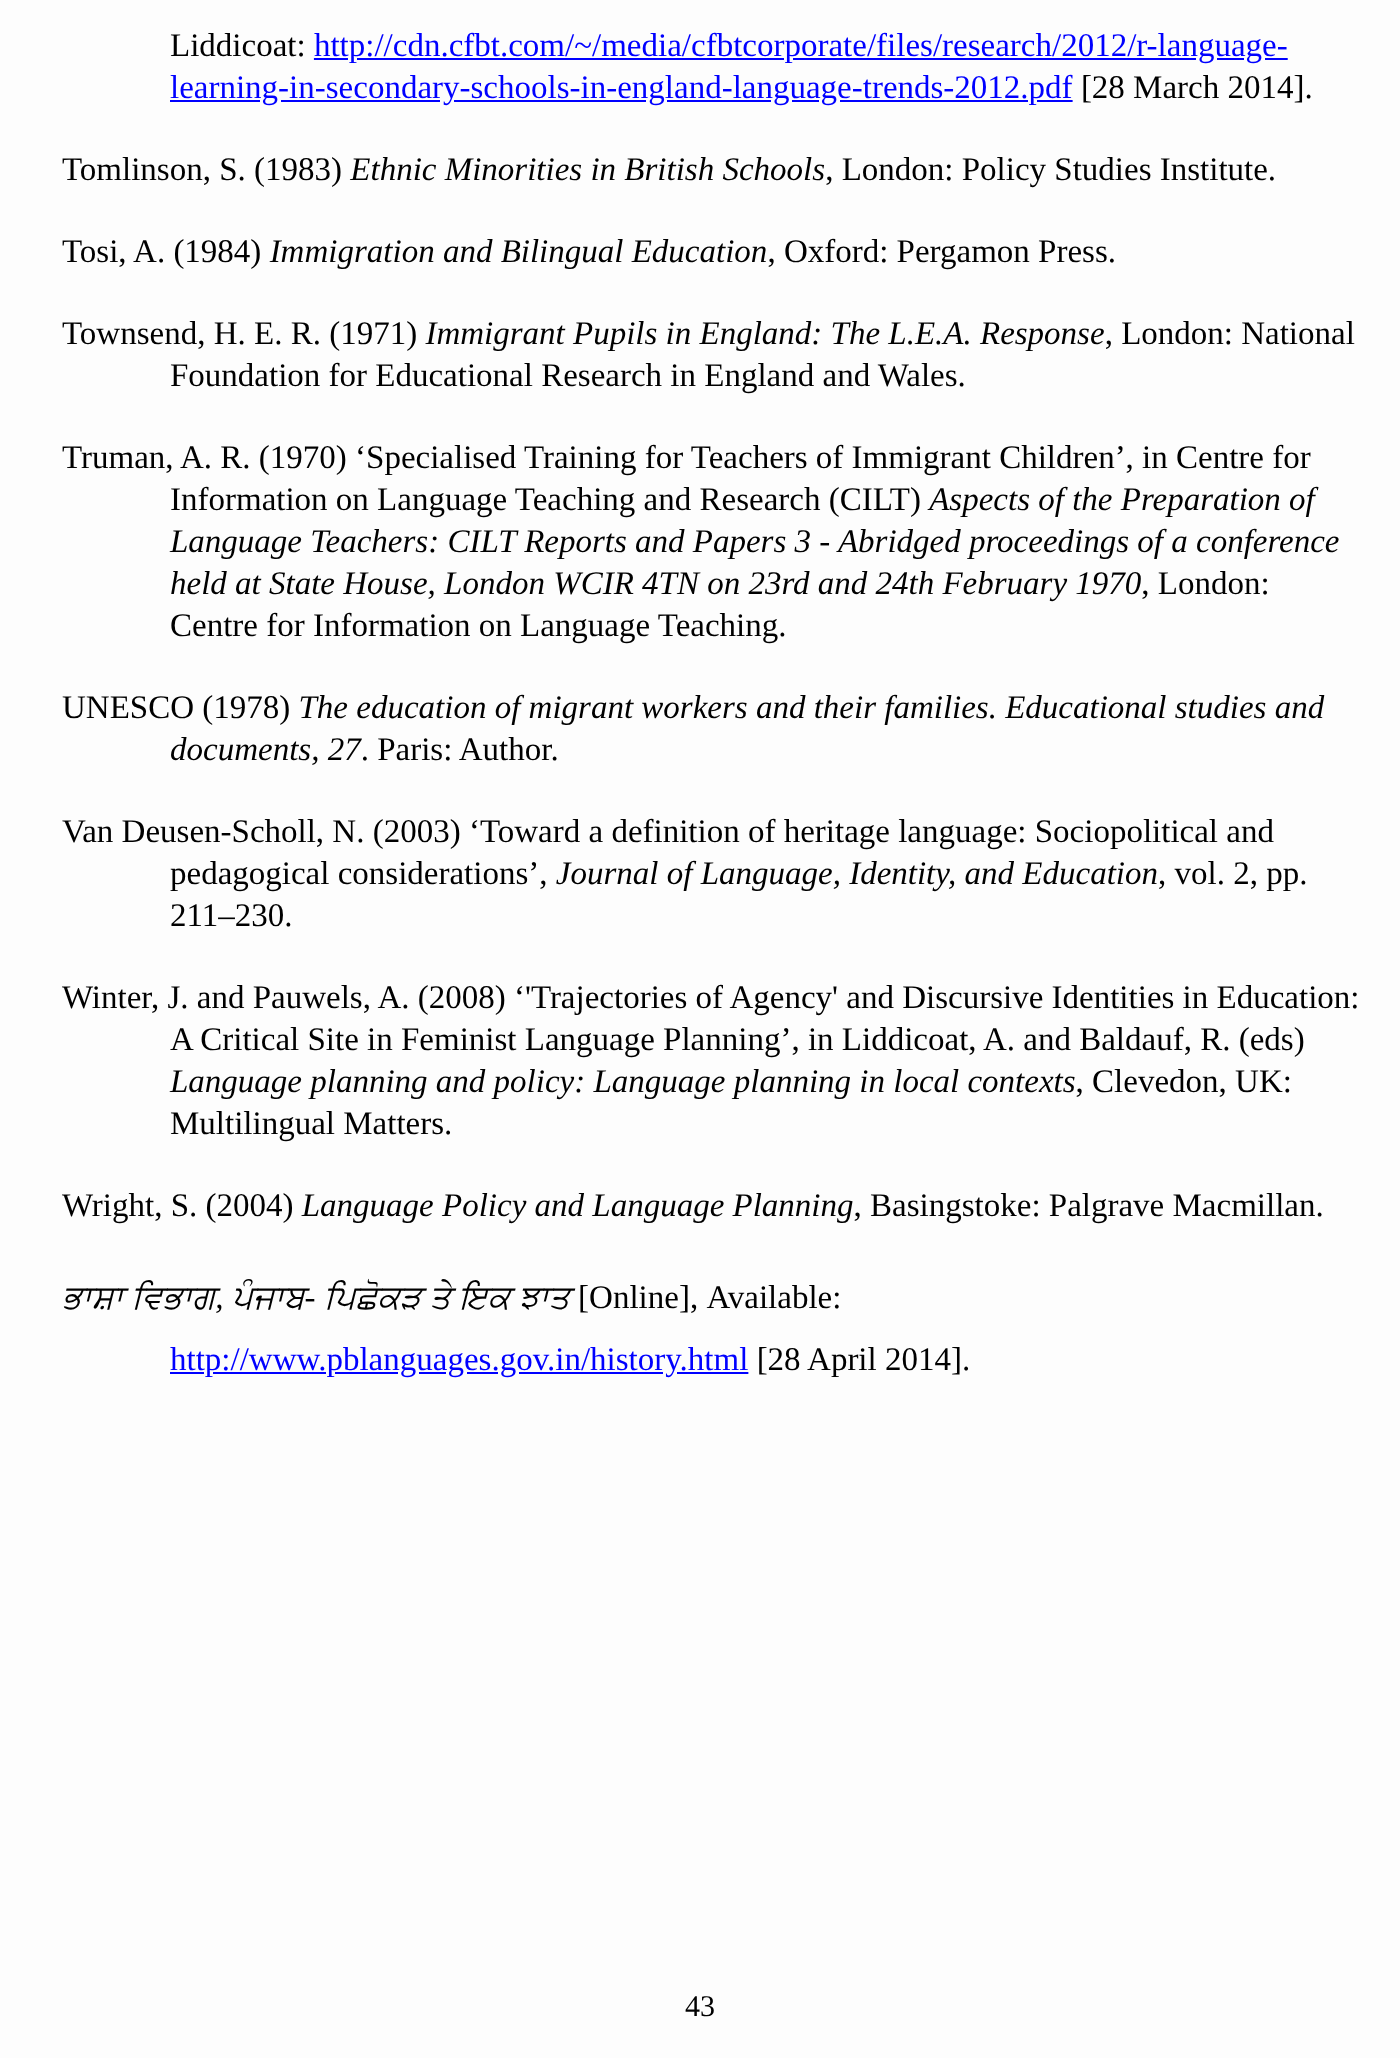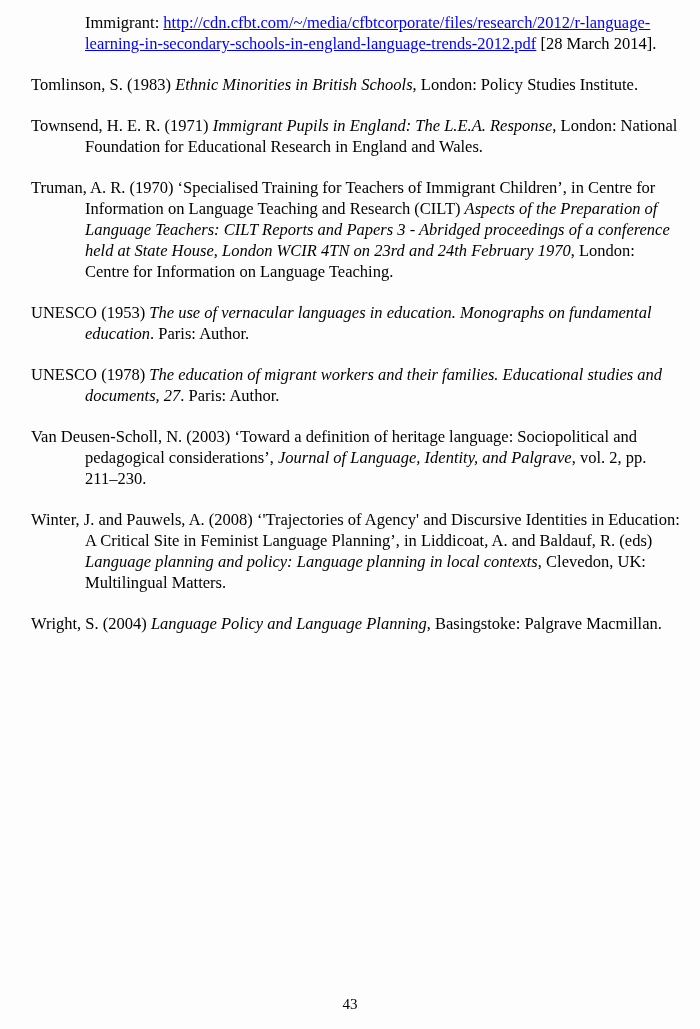--- a/index.html
+++ b/index.html
@@ -51,24 +51,25 @@
     text-align: center;
     font-size: 15px;
     line-height: 17px;
   }
 </style>
 </head>
 <body>
 
 <div class="page">
   <div class="content">
-      <p class="reference continuation"><span>Immigrant: </span><a class="ref-link" href="#" style="color: rgb(0, 0, 255);">http://cdn.cfbt.com/~/media/cfbtcorporate/files/research/2012/r-language-learning-in-secondary-schools-in-england-language-trends-2012.pdf</a><span> [28 March 2014].</span></p>
+      <p class="reference continuation"><span>Liddicoat: </span><a class="ref-link" href="#" style="color: rgb(0, 0, 255);">http://cdn.cfbt.com/~/media/cfbtcorporate/files/research/2012/r-language-learning-in-secondary-schools-in-england-language-trends-2012.pdf</a><span> [28 March 2014].</span></p>
       <p class="reference"><span>Tomlinson, S. (1983) </span><span class="italic">Ethnic Minorities in British Schools</span><span>, London: Policy Studies Institute.</span></p>
+      <p class="reference"><span>Tosi, A. (1984) </span><span class="italic">Immigration and Bilingual Education</span><span>, Oxford: Pergamon Press.</span></p>
       <p class="reference"><span>Townsend, H. E. R. (1971) </span><span class="italic">Immigrant Pupils in England: The L.E.A. Response</span><span>, London: National Foundation for Educational Research in England and Wales.</span></p>
       <p class="reference"><span>Truman, A. R. (1970) ‘Specialised Training for Teachers of Immigrant Children’, in Centre for Information on Language Teaching and Research (CILT) </span><span class="italic">Aspects of the Preparation of Language Teachers: CILT Reports and Papers 3 - Abridged proceedings of a conference held at State House, London WCIR 4TN on 23rd and 24th February 1970</span><span>, London: Centre for Information on Language Teaching.</span></p>
-      <p class="reference"><span>UNESCO (1953) </span><span class="italic">The use of vernacular languages in education. Monographs on fundamental education</span><span>. Paris: Author.</span></p>
       <p class="reference"><span>UNESCO (1978) </span><span class="italic">The education of migrant workers and their families. Educational studies and documents, 27</span><span>. Paris: Author.</span></p>
-      <p class="reference"><span>Van Deusen-Scholl, N. (2003) ‘Toward a definition of heritage language: Sociopolitical and pedagogical considerations’, </span><span class="italic">Journal of Language, Identity, and Palgrave</span><span>, vol. 2, pp. 211–230.</span></p>
+      <p class="reference"><span>Van Deusen-Scholl, N. (2003) ‘Toward a definition of heritage language: Sociopolitical and pedagogical considerations’, </span><span class="italic">Journal of Language, Identity, and Education</span><span>, vol. 2, pp. 211–230.</span></p>
       <p class="reference"><span>Winter, J. and Pauwels, A. (2008) ‘'Trajectories of Agency' and Discursive Identities in Education: A Critical Site in Feminist Language Planning’, in Liddicoat, A. and Baldauf, R. (eds) </span><span class="italic">Language planning and policy: Language planning in local contexts</span><span>, Clevedon, UK: Multilingual Matters.</span></p>
       <p class="reference"><span>Wright, S. (2004) </span><span class="italic">Language Policy and Language Planning</span><span>, Basingstoke: Palgrave Macmillan.</span></p>
+      <p class="reference tall"><span class="italic">ਭਾਸ਼ਾ ਵਿਭਾਗ, ਪੰਜਾਬ- ਪਿਛੋਕੜ ਤੇ ਇਕ ਝਾਤ</span><span> [Online], Available: </span><a class="ref-link" href="#" style="color: rgb(0, 0, 255);">http://www.pblanguages.gov.in/history.html</a><span> [28 April 2014].</span></p>
     </div>
   <div class="page-number">43</div>
 </div>
 
 </body></html>

